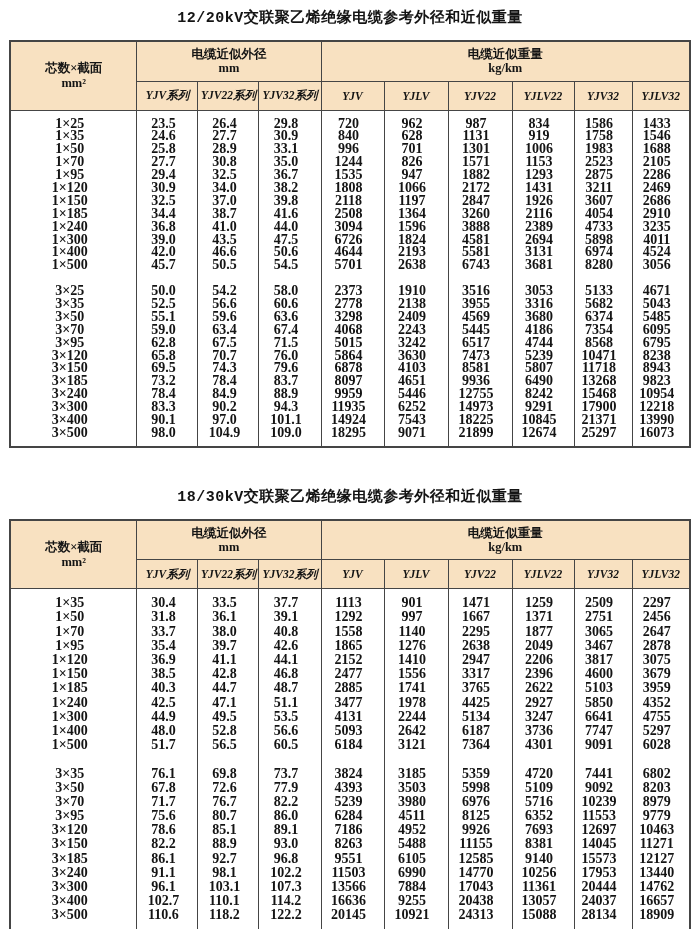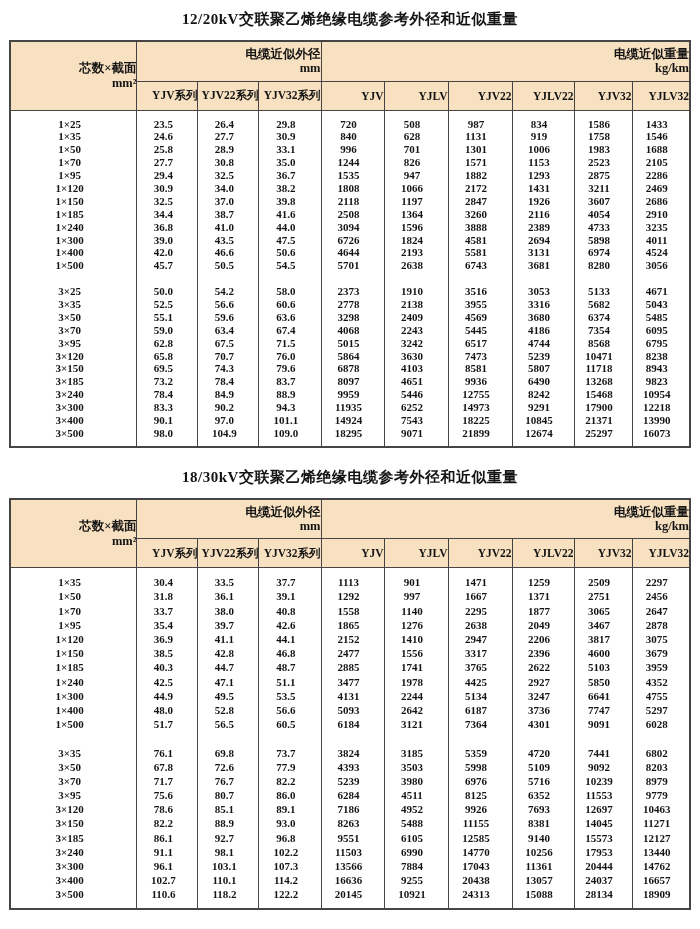--- a/index.html
+++ b/index.html
@@ -16,48 +16,49 @@
     color:var(--text);
     padding-top:8px;
   }
   .doc-title{
     text-align:center;
     font-size:15px;
     font-weight:bold;
     letter-spacing:0.5px;
     height:22px;
     line-height:22px;
+    font-family:Liberation Mono, monospace;
   }
-  .title-2{margin-top:18px;}
+  .title-2{margin-top:39px;}
   table.cable{
     table-layout:fixed;
     width:680px;
     margin:10px auto 0 auto;
     border-collapse:collapse;
     border:2px solid var(--border);
   }
   table.cable th, table.cable td{
     border:1px solid var(--border);
   }
   thead th{
     background:var(--header-bg);
     font-weight:bold;
-    text-align:right;
+    text-align:center;
     vertical-align:middle;
     padding:0;
   }
   tr.grp-row th{height:40px;font-size:12.5px;line-height:14px;}
-  tr.sub-row th{height:29px;font-size:11.5px;white-space:nowrap;overflow:hidden;}
+  tr.sub-row th{height:29px;font-size:11.5px;white-space:nowrap;overflow:hidden;font-style:italic;}
   th.spec-th div{line-height:15px;}
   tbody td{
     vertical-align:top;
     text-align:center;
     padding:7px 8px 6px 0;
     font-weight:bold;
-    font-size:11px;
+    font-size:14px;
     white-space:nowrap;
   }
   .t1 tbody .line{height:12.9px;line-height:12.9px;}
   .t2 tbody .line{height:14.2px;line-height:14.2px;}
 </style>
 </head>
 <body>
 
 <div class="doc-title">12/20kV交联聚乙烯绝缘电缆参考外径和近似重量</div>
 
@@ -232,21 +233,21 @@
           <div class="line">5015</div>
           <div class="line">5864</div>
           <div class="line">6878</div>
           <div class="line">8097</div>
           <div class="line">9959</div>
           <div class="line">11935</div>
           <div class="line">14924</div>
           <div class="line">18295</div>
         </td>
         <td>
-          <div class="line">508</div>
+          <div class="line">962</div>
           <div class="line">628</div>
           <div class="line">701</div>
           <div class="line">826</div>
           <div class="line">947</div>
           <div class="line">1066</div>
           <div class="line">1197</div>
           <div class="line">1364</div>
           <div class="line">1596</div>
           <div class="line">1824</div>
           <div class="line">2193</div>

